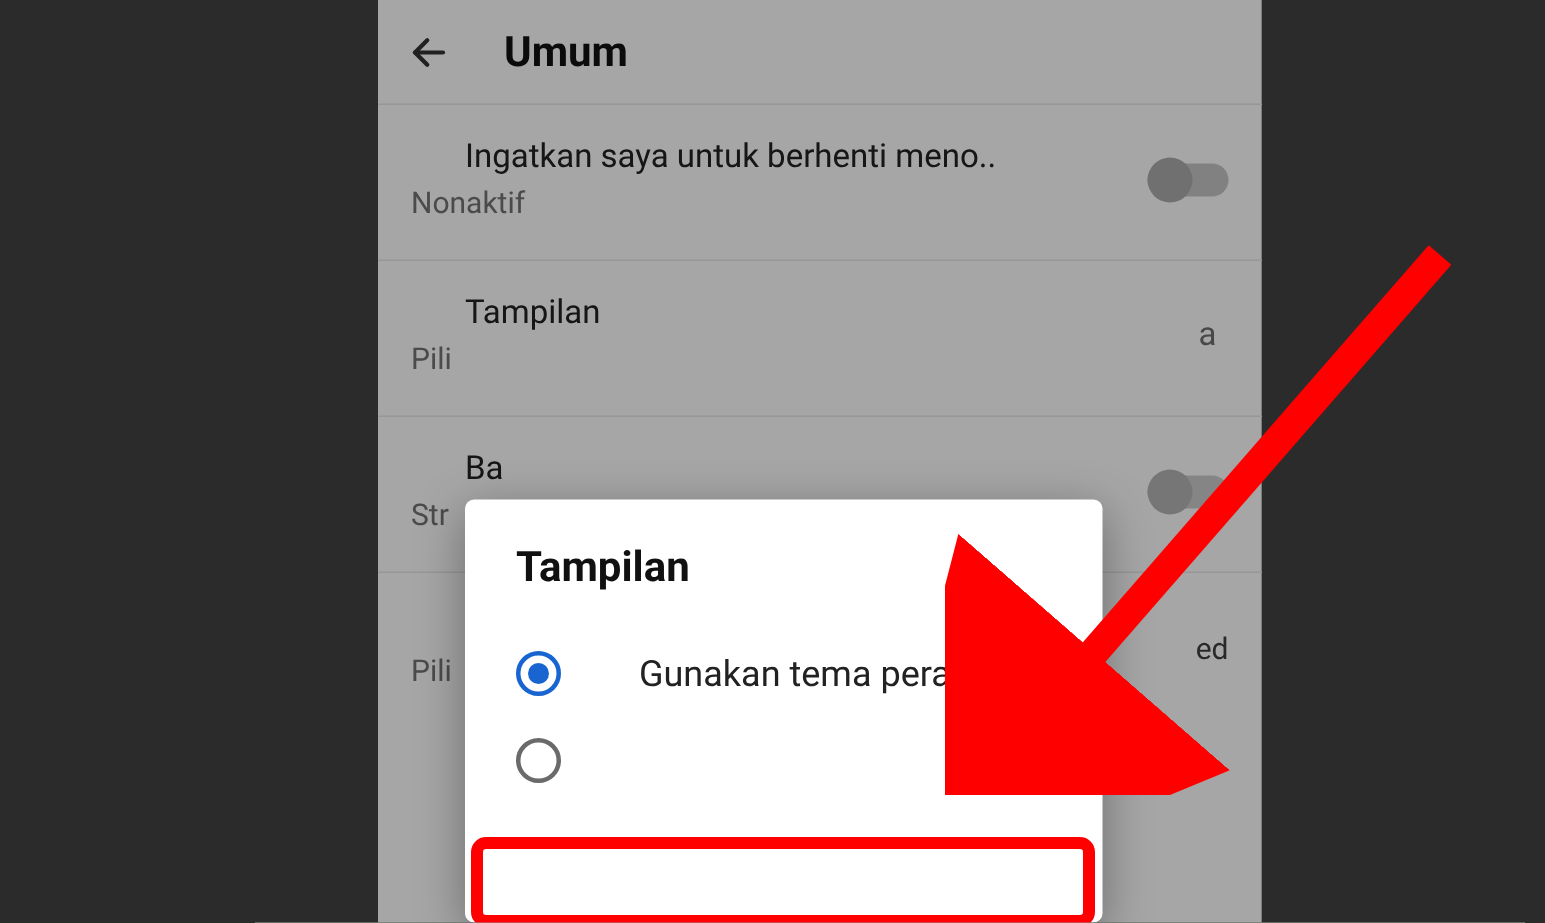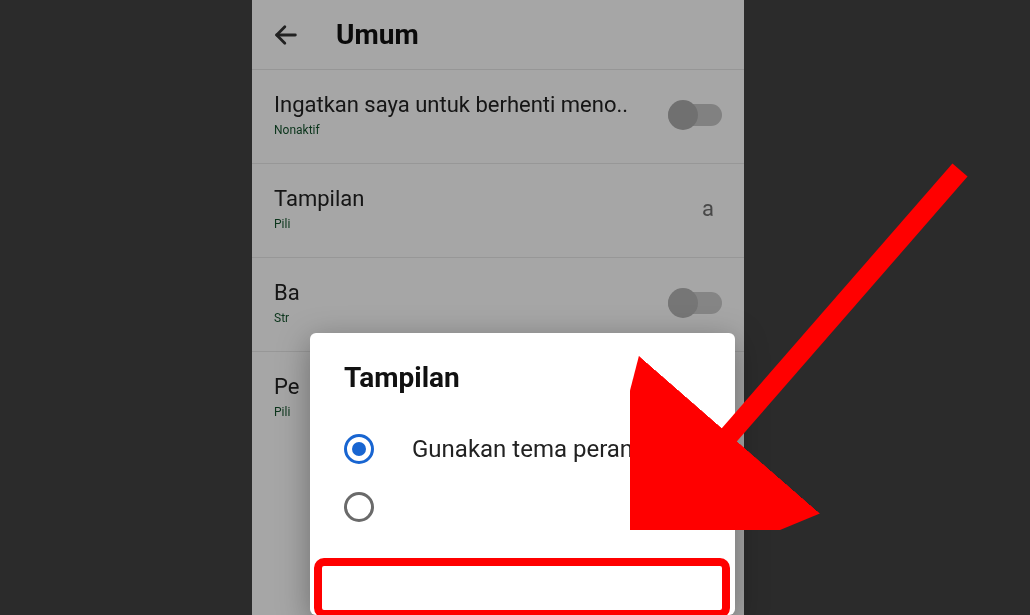--- a/index.html
+++ b/index.html
@@ -3,60 +3,60 @@
   <meta charset="utf-8">
   <style>
     * { margin: 0; padding: 0; box-sizing: border-box; }
     body {
       width: 1030px; height: 615px;
       background: #2b2b2b;
       font-family: Roboto, Arial, sans-serif;
       overflow: hidden; position: relative;
     }
     .phone {
-      position: absolute; left: 252px; top: 0; width: 492px; height: 615px;
+      position: absolute; left: 252px; top: 0; width: 589px; height: 615px;
       background: #fff;
     }
     .overlay-dim {
       position: absolute; inset: 0;
       background: rgba(0,0,0,0.35);
       pointer-events: none;
     }
     .header {
       height: 70px; display: flex; align-items: center; padding: 0 20px;
       border-bottom: 1px solid #e6e6e6;
     }
     .back-icon { width: 28px; height: 28px; margin-right: 36px; cursor: pointer; }
     .header-title { font-size: 28px; font-weight: 700; color: #111; }
 
     .row {
       display: flex; align-items: center; justify-content: space-between;
       padding: 22px 22px 26px 22px; border-bottom: 1px solid #e8e8e8;
     }
     .row-text { display: flex; flex-direction: column; gap: 6px; max-width: 410px; }
-    .row-title { font-size: 22px; color: #222; white-space: nowrap; overflow: hidden; text-overflow: ellipsis; }
-    .row-sub { font-size: 12px; color: #14532d; white-space: nowrap; overflow: hidden; text-overflow: ellipsis; }
+    .row-title { font-size: 22px; color: #222; white-space: nowrap; overflow: hidden; text-overflow: ellipsis; margin-left: 36px; }
+    .row-sub { font-size: 20px; color: #737373; white-space: nowrap; overflow: hidden; text-overflow: ellipsis; }
 
     .switch { position: relative; width: 54px; height: 22px; border-radius: 11px; background: #c7c7c7; }
     .switch .knob {
       position: absolute; top: -4px; width: 30px; height: 30px; border-radius: 50%;
       background: #adadad; left: 0;
     }
     .switch.on { background: #a6c6f2; }
     .switch.on .knob { background: #1865d1; left: auto; right: -2px; }
 
     .dialog {
       position: absolute; left: 310px; top: 333px; width: 425px; height: 282px;
       background: #fff; border-radius: 6px;
       box-shadow: 0 8px 32px rgba(0,0,0,0.35);
       padding: 28px 32px 10px 34px;
       z-index: 10;
     }
     .dialog-title { font-size: 28px; font-weight: 700; color: #111; margin-bottom: 26px; }
-    .option { display: flex; align-items: center; gap: 38px; padding: 14px 0; cursor: pointer; }
+    .option { display: flex; align-items: center; gap: 52px; padding: 14px 0; cursor: pointer; }
     .radio {
       width: 30px; height: 30px; border: 3px solid #6a6a6a; border-radius: 50%;
       display: flex; align-items: center; justify-content: center;
     }
     .radio.selected { border-color: #1865d1; }
     .radio.selected::after {
       content: ""; width: 14px; height: 14px; border-radius: 50%; background: #1865d1;
     }
     .option-label { font-size: 24px; color: #222; line-height: 1.25; }
 

